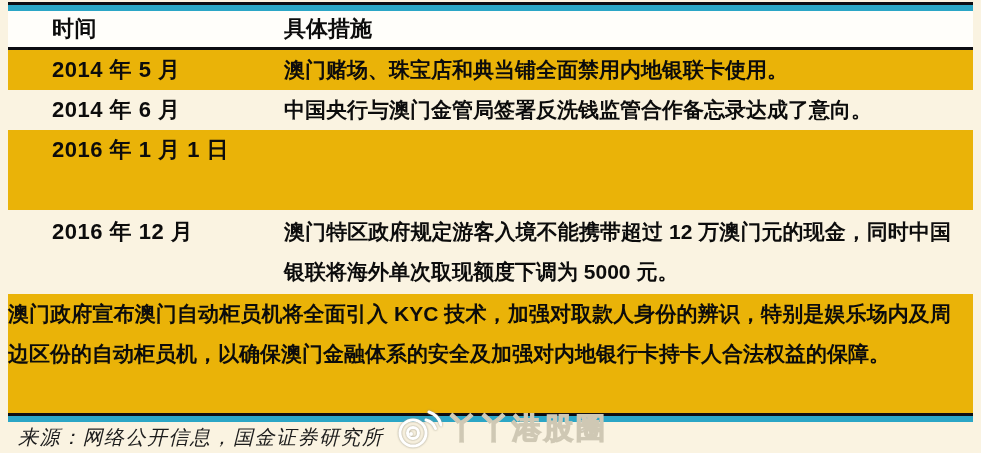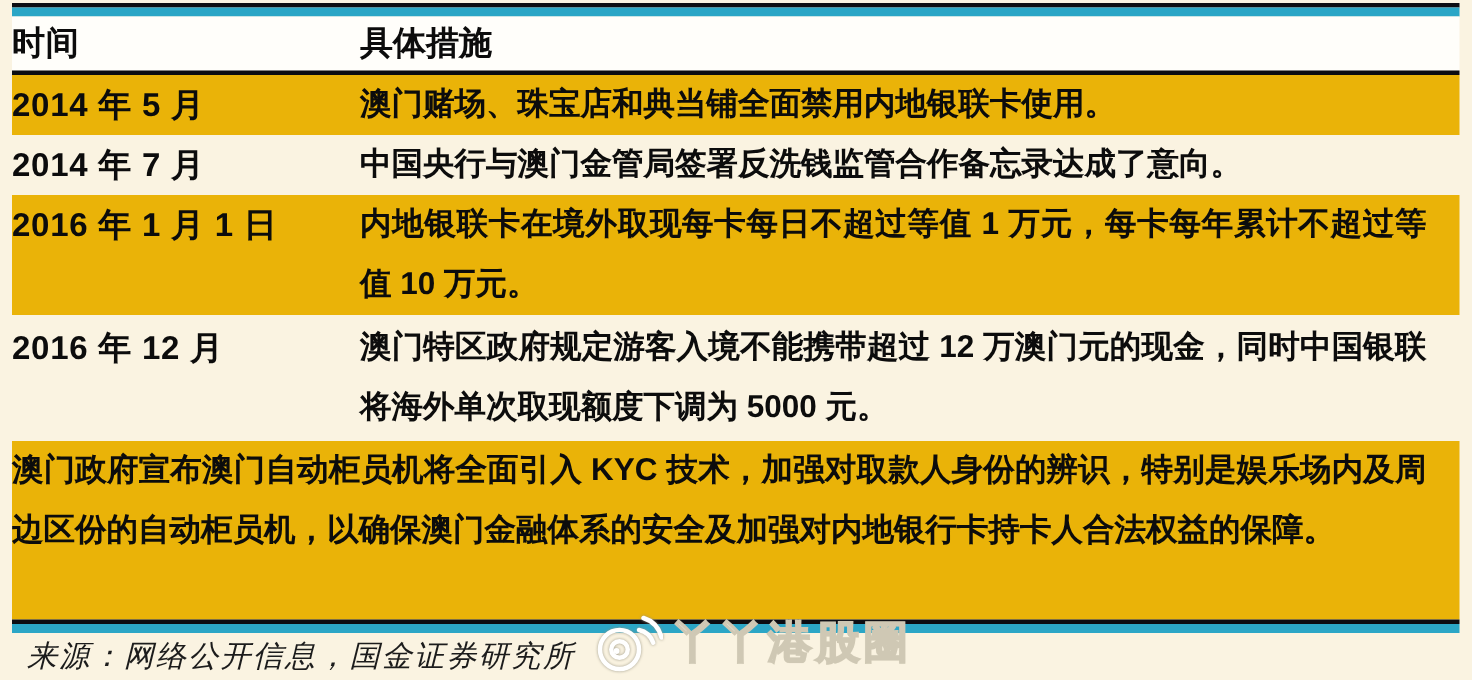--- a/index.html
+++ b/index.html
@@ -28,20 +28,21 @@
   .row.gray  { background: #eab308; }
   .row.cream { background: #faf3e1; }
   .cell-time {
     flex: 0 0 232px;
     box-sizing: border-box;
     font-weight: bold;
     font-size: 22px;
     line-height: 40px;
     letter-spacing: 0.5px;
     white-space: nowrap;
+    margin-left: 44px;
   }
   .cell-measure {
     flex: 1 1 auto;
     padding-right: 22px;
     box-sizing: border-box;
     font-size: 21px;
     font-weight: 600;
     line-height: 40px;
     text-align: justify;
   }
@@ -97,26 +98,25 @@
     <div class="cell-time">时间</div>
     <div class="cell-measure">具体措施</div>
   </div>
   <div class="line-black"></div>
 
   <div class="row gray r1">
     <div class="cell-time">2014 年 5 月</div>
     <div class="cell-measure">澳门赌场、珠宝店和典当铺全面禁用内地银联卡使用。</div>
   </div>
   <div class="row cream r2">
-    <div class="cell-time">2014 年 7 月</div>
+    <div class="cell-time">2014 年 6 月</div>
     <div class="cell-measure">中国央行与澳门金管局签署反洗钱监管合作备忘录达成了意向。</div>
   </div>
   <div class="row gray r3">
     <div class="cell-time">2016 年 1 月 1 日</div>
-    <div class="cell-measure">内地银联卡在境外取现每卡每日不超过等值 1 万元，每卡每年累计不超过等值 10 万元。</div>
   </div>
   <div class="row cream r4">
     <div class="cell-time">2016 年 12 月</div>
     <div class="cell-measure">澳门特区政府规定游客入境不能携带超过 12 万澳门元的现金，同时中国银联将海外单次取现额度下调为 5000 元。</div>
   </div>
   <div class="row gray r5">
     <div class="cell-measure">澳门政府宣布澳门自动柜员机将全面引入 KYC 技术，加强对取款人身份的辨识，特别是娱乐场内及周边区份的自动柜员机，以确保澳门金融体系的安全及加强对内地银行卡持卡人合法权益的保障。</div>
   </div>
 
   <div class="line-black"></div>

